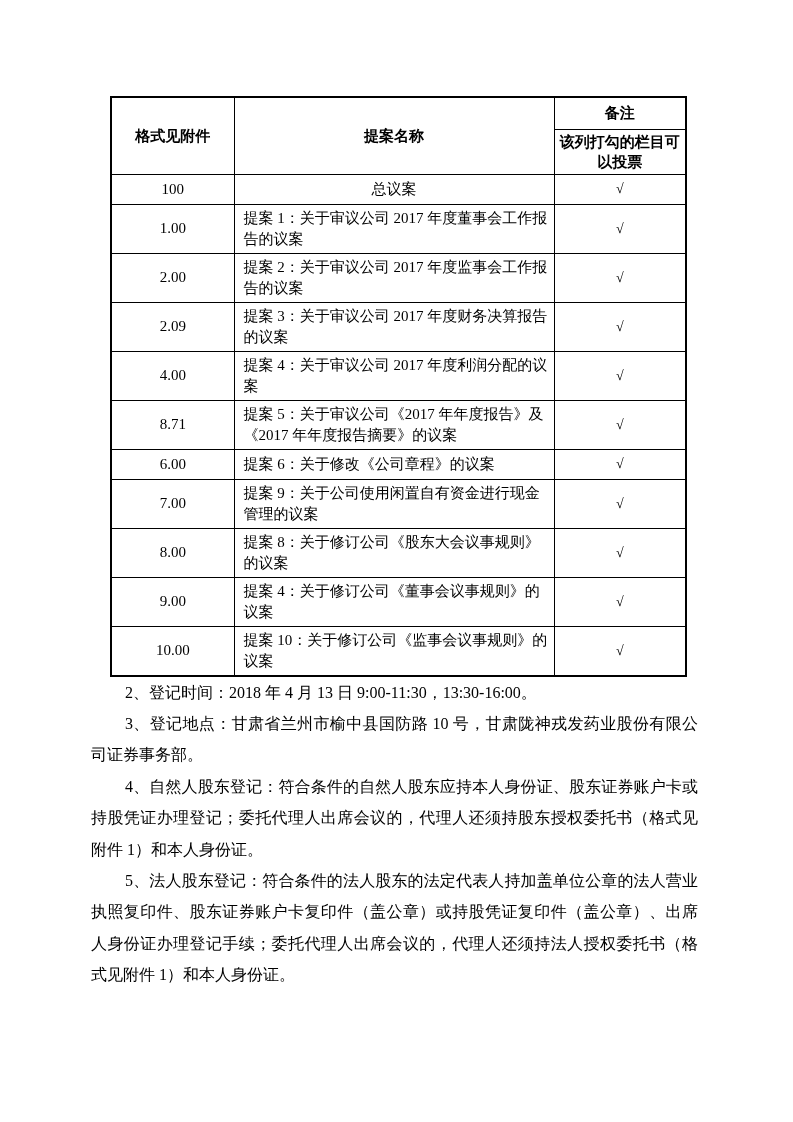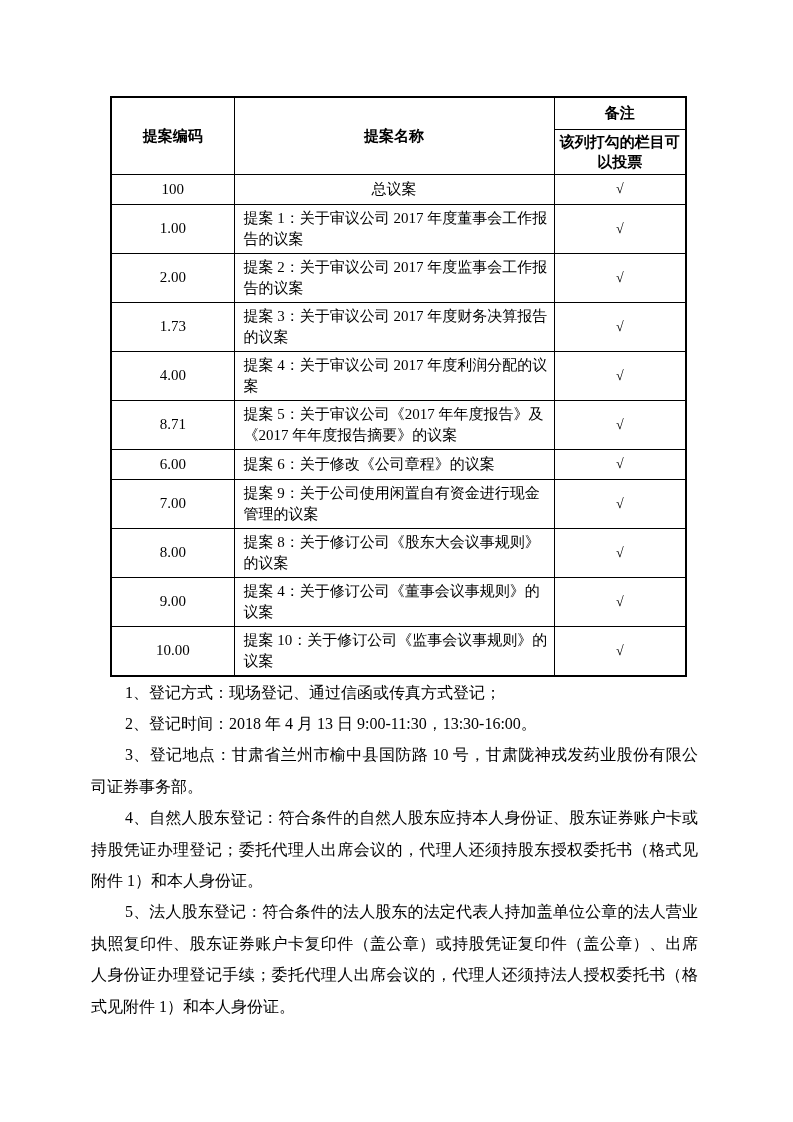--- a/index.html
+++ b/index.html
@@ -80,21 +80,21 @@
   <div class="content">
 
     <table class="proposal-table">
       <colgroup>
         <col style="width:123px">
         <col style="width:320px">
         <col style="width:132px">
       </colgroup>
       <thead>
         <tr>
-          <th rowspan="2">提案编码</th>
+          <th rowspan="2">格式见附件</th>
           <th rowspan="2">提案名称</th>
           <th class="th-remark">备注</th>
         </tr>
         <tr>
           <th class="th-remark-sub">该列打勾的栏目可以投票</th>
         </tr>
       </thead>
       <tbody>
 
       <tr>
@@ -106,21 +106,21 @@
             <td class="cell-code">1.00</td>
             <td class="cell-name">提案 1：关于审议公司 2017 年度董事会工作报告的议案</td>
             <td class="cell-check">√</td>
           </tr>
           <tr>
             <td class="cell-code">2.00</td>
             <td class="cell-name">提案 2：关于审议公司 2017 年度监事会工作报告的议案</td>
             <td class="cell-check">√</td>
           </tr>
           <tr>
-            <td class="cell-code">1.73</td>
+            <td class="cell-code">2.09</td>
             <td class="cell-name">提案 3：关于审议公司 2017 年度财务决算报告的议案</td>
             <td class="cell-check">√</td>
           </tr>
           <tr>
             <td class="cell-code">4.00</td>
             <td class="cell-name">提案 4：关于审议公司 2017 年度利润分配的议案</td>
             <td class="cell-check">√</td>
           </tr>
           <tr>
             <td class="cell-code">8.71</td>
@@ -151,21 +151,20 @@
             <td class="cell-code">10.00</td>
             <td class="cell-name">提案 10：关于修订公司《监事会议事规则》的议案</td>
             <td class="cell-check">√</td>
           </tr>
         </tbody>
     </table>
 
 
     <div>
 
-    <p class="para">1、登记方式：现场登记、通过信函或传真方式登记；</p>
         <p class="para">2、登记时间：2018 年 4 月 13 日 9:00-11:30，13:30-16:00。</p>
         <p class="para">3、登记地点：甘肃省兰州市榆中县国防路 10 号，甘肃陇神戎发药业股份有限公司证券事务部。</p>
         <p class="para">4、自然人股东登记：符合条件的自然人股东应持本人身份证、股东证券账户卡或持股凭证办理登记；委托代理人出席会议的，代理人还须持股东授权委托书（格式见附件 1）和本人身份证。</p>
         <p class="para">5、法人股东登记：符合条件的法人股东的法定代表人持加盖单位公章的法人营业执照复印件、股东证券账户卡复印件（盖公章）或持股凭证复印件（盖公章）、出席人身份证办理登记手续；委托代理人出席会议的，代理人还须持法人授权委托书（格式见附件 1）和本人身份证。</p>
       </div>
 
   </div>
 </div>
 
 </body></html>

